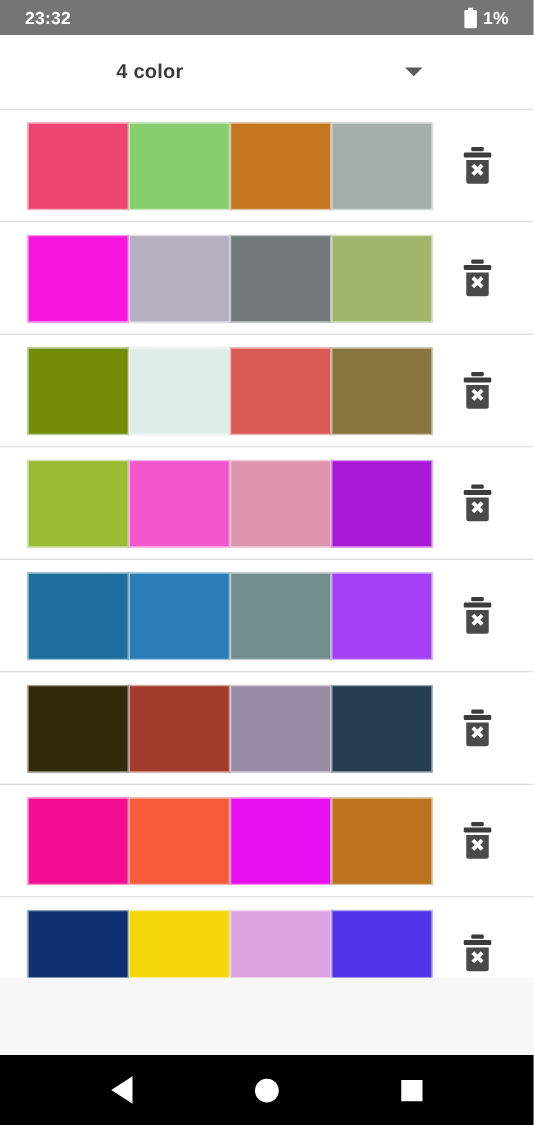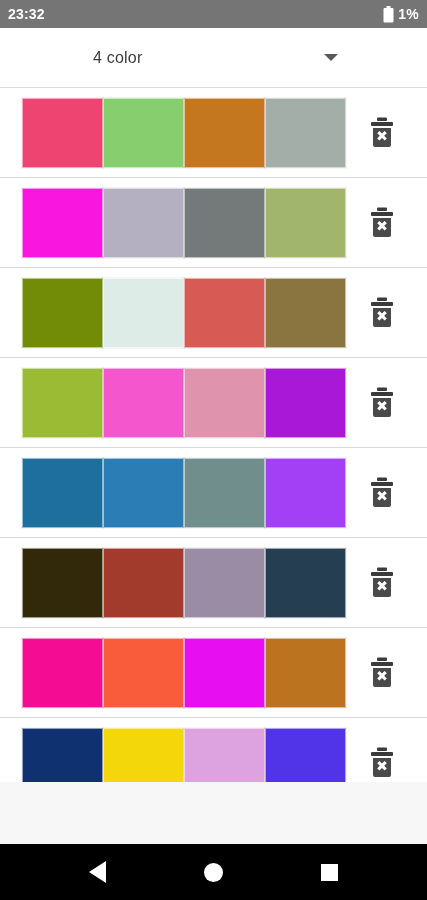--- a/index.html
+++ b/index.html
@@ -24,21 +24,21 @@
   }
 
   
   .status-bar {
     height: 28px;
     background: #757575;
     color: #ffffff;
     display: flex;
     align-items: center;
     justify-content: space-between;
-    padding: 0 8px;
+    padding: 0 20px;
     box-sizing: border-box;
     flex: 0 0 auto;
   }
   .status-clock {
     font-size: 14px;
     font-weight: bold;
     letter-spacing: 0.2px;
   }
   .status-right {
     display: flex;
@@ -73,20 +73,21 @@
     display: flex;
     align-items: center;
     justify-content: space-between;
     box-sizing: border-box;
   }
   .spinner-value {
     font-size: 16px;
     color: #3c3c3c;
     padding-left: 6px;
     letter-spacing: 0.2px;
+    font-weight: bold;
   }
   .chevron-down {
     width: 0;
     height: 0;
     border-left: 7px solid transparent;
     border-right: 7px solid transparent;
     border-top: 7px solid #5a5a5a;
     margin-right: 2px;
   }
 

